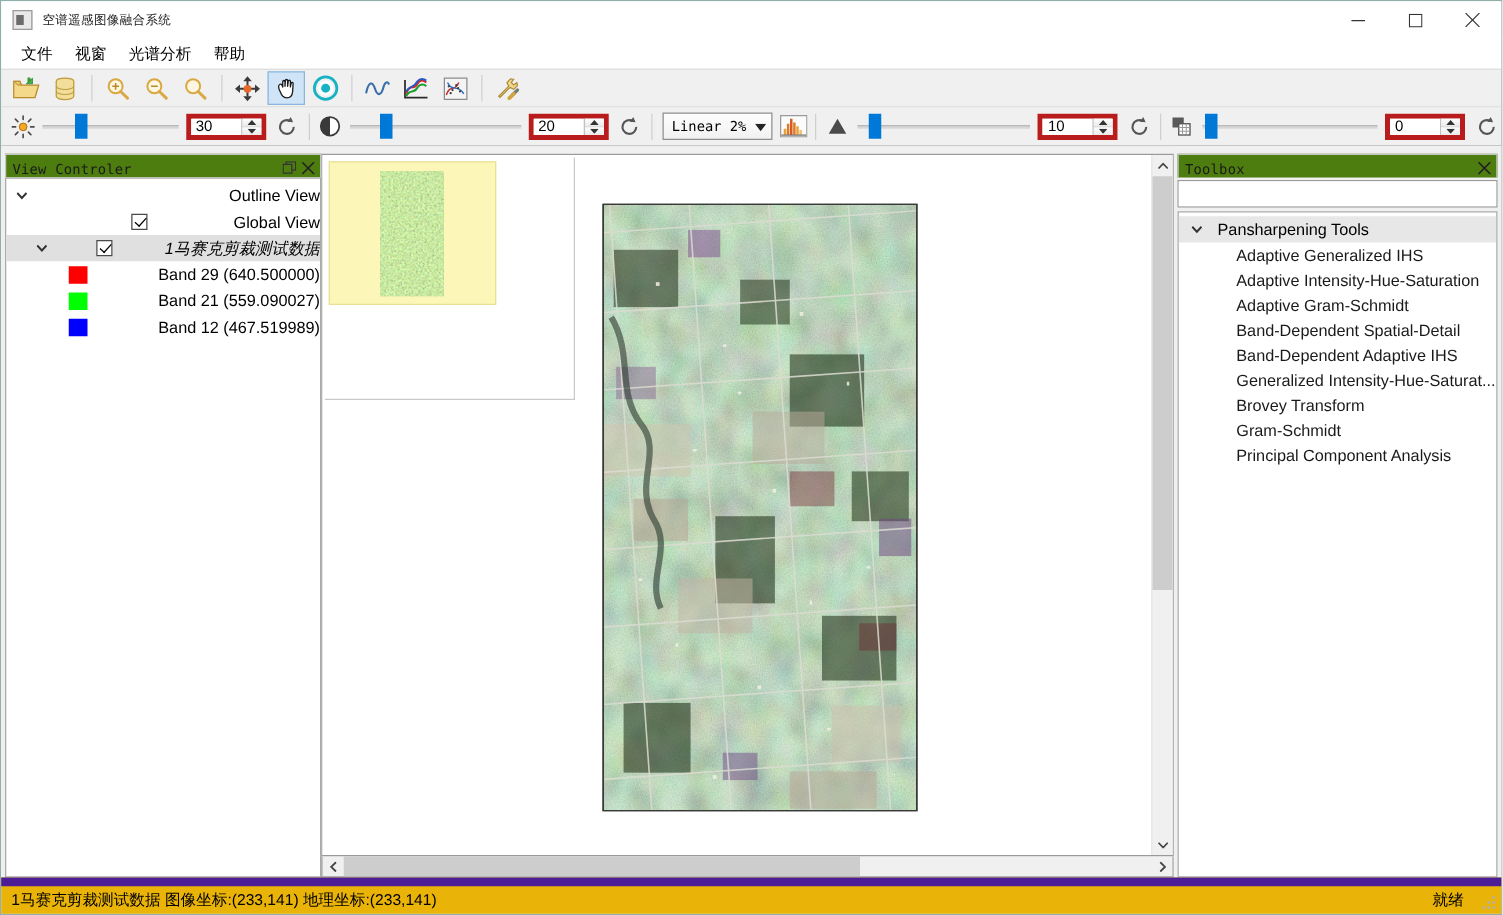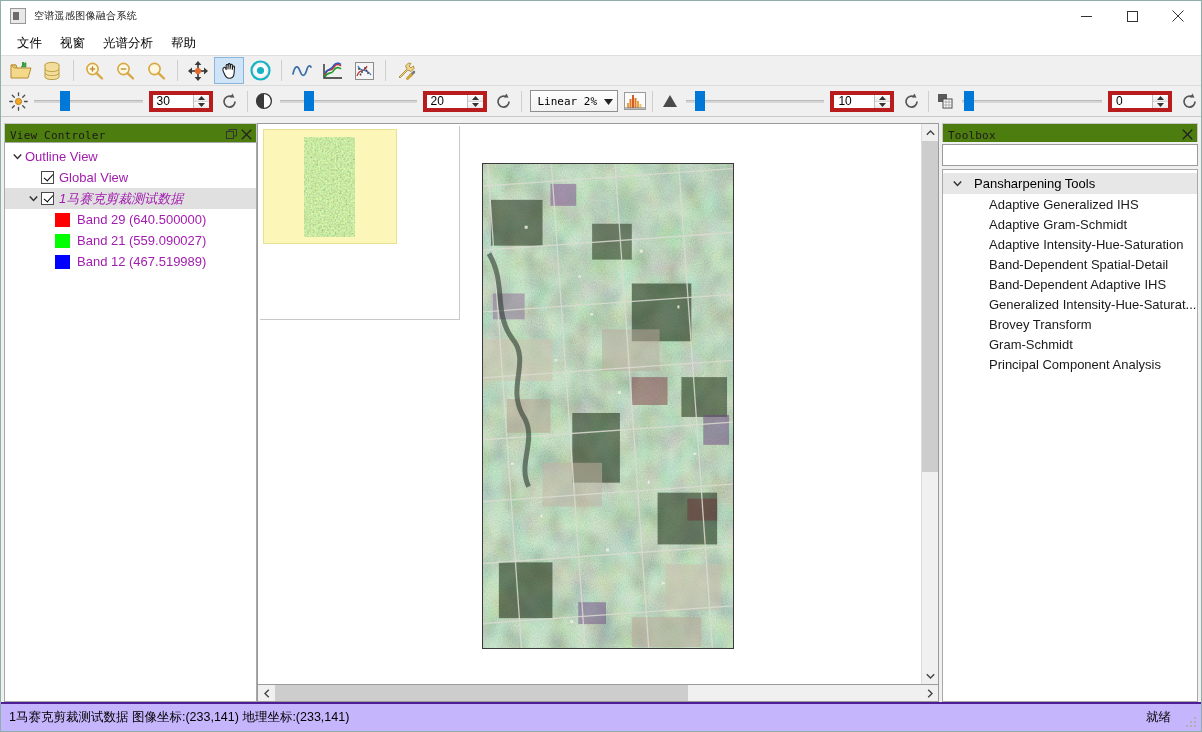--- a/index.html
+++ b/index.html
@@ -230,23 +230,24 @@
     overflow: hidden;
     padding-top: 3px;
     min-height: 0;
   }
   .tnode {
     display: flex;
     align-items: center;
     height: 21px;
     padding-left: 4px;
     font-size: 13px;
-    color: #a21caf;
+    color: #000000;
     cursor: default;
     white-space: nowrap;
+    justify-content: space-between;
   }
   .tnode.sel { background: #e0e0e0; font-style: italic; }
   .tw {
     width: 16px; height: 16px;
     display: flex; align-items: center; justify-content: center;
     flex: 0 0 16px;
   }
   .tw.empty { visibility: hidden; }
   .cbx {
     width: 13px; height: 13px;
@@ -416,22 +417,22 @@
     font-size: 13px;
     color: #1a1a1a;
     cursor: default;
     white-space: nowrap;
   }
 
   
   .statusbar {
     height: 29px;
     flex: 0 0 29px;
-    background: #c4b5fd;
-    border-top: 2px solid #4c1d95;
+    background: #eab308;
+    border-top: 7px solid #4c1d95;
     display: flex;
     align-items: center;
     padding: 0 4px 0 8px;
   }
   .status-left {
     flex: 1;
     font-size: 12.5px;
     color: #000;
   }
   .status-right {
@@ -1023,22 +1024,22 @@
         <div class="tb-group">
           <span class="tw">
             <svg width="9" height="7" viewBox="0 0 9 7">
                 <polyline points="0.8,1.4 4.5,5.4 8.2,1.4" fill="none" stroke="#333" stroke-width="1.5"></polyline>
               </svg>
           </span>
           <span style="margin-left:9px">Pansharpening Tools</span>
         </div>
 
         <div class="tb-item">Adaptive Generalized IHS</div>
+        <div class="tb-item">Adaptive Intensity-Hue-Saturation</div>
         <div class="tb-item">Adaptive Gram-Schmidt</div>
-        <div class="tb-item">Adaptive Intensity-Hue-Saturation</div>
         <div class="tb-item">Band-Dependent Spatial-Detail</div>
         <div class="tb-item">Band-Dependent Adaptive IHS</div>
         <div class="tb-item">Generalized Intensity-Hue-Saturat...</div>
         <div class="tb-item">Brovey Transform</div>
         <div class="tb-item">Gram-Schmidt</div>
         <div class="tb-item">Principal Component Analysis</div>
       </div>
     </div>
   </div>
 

